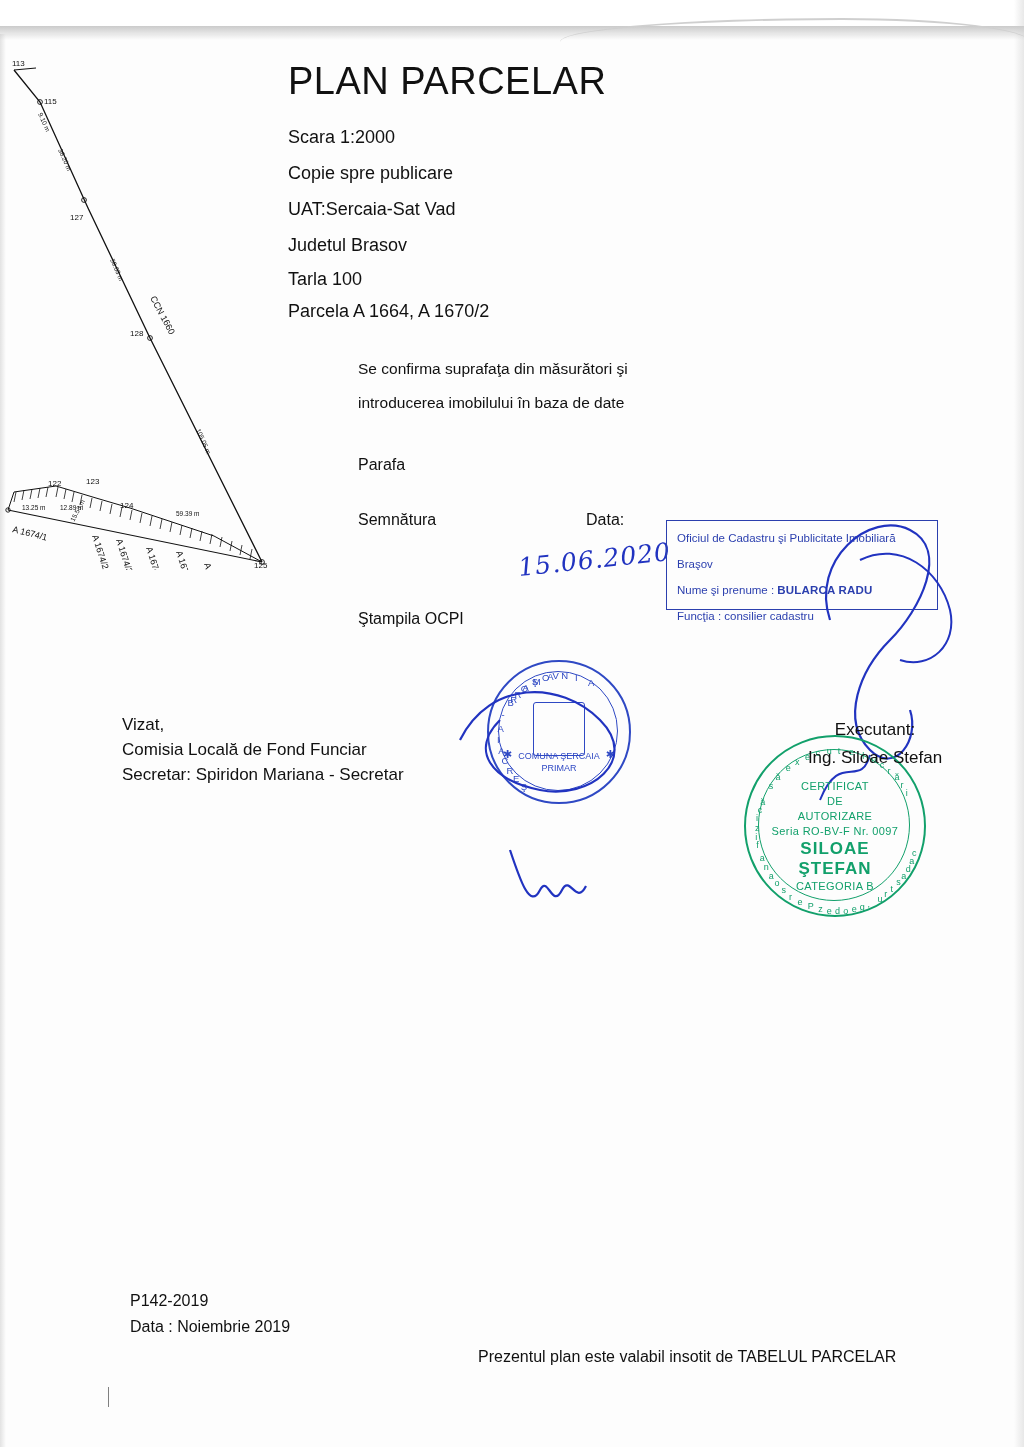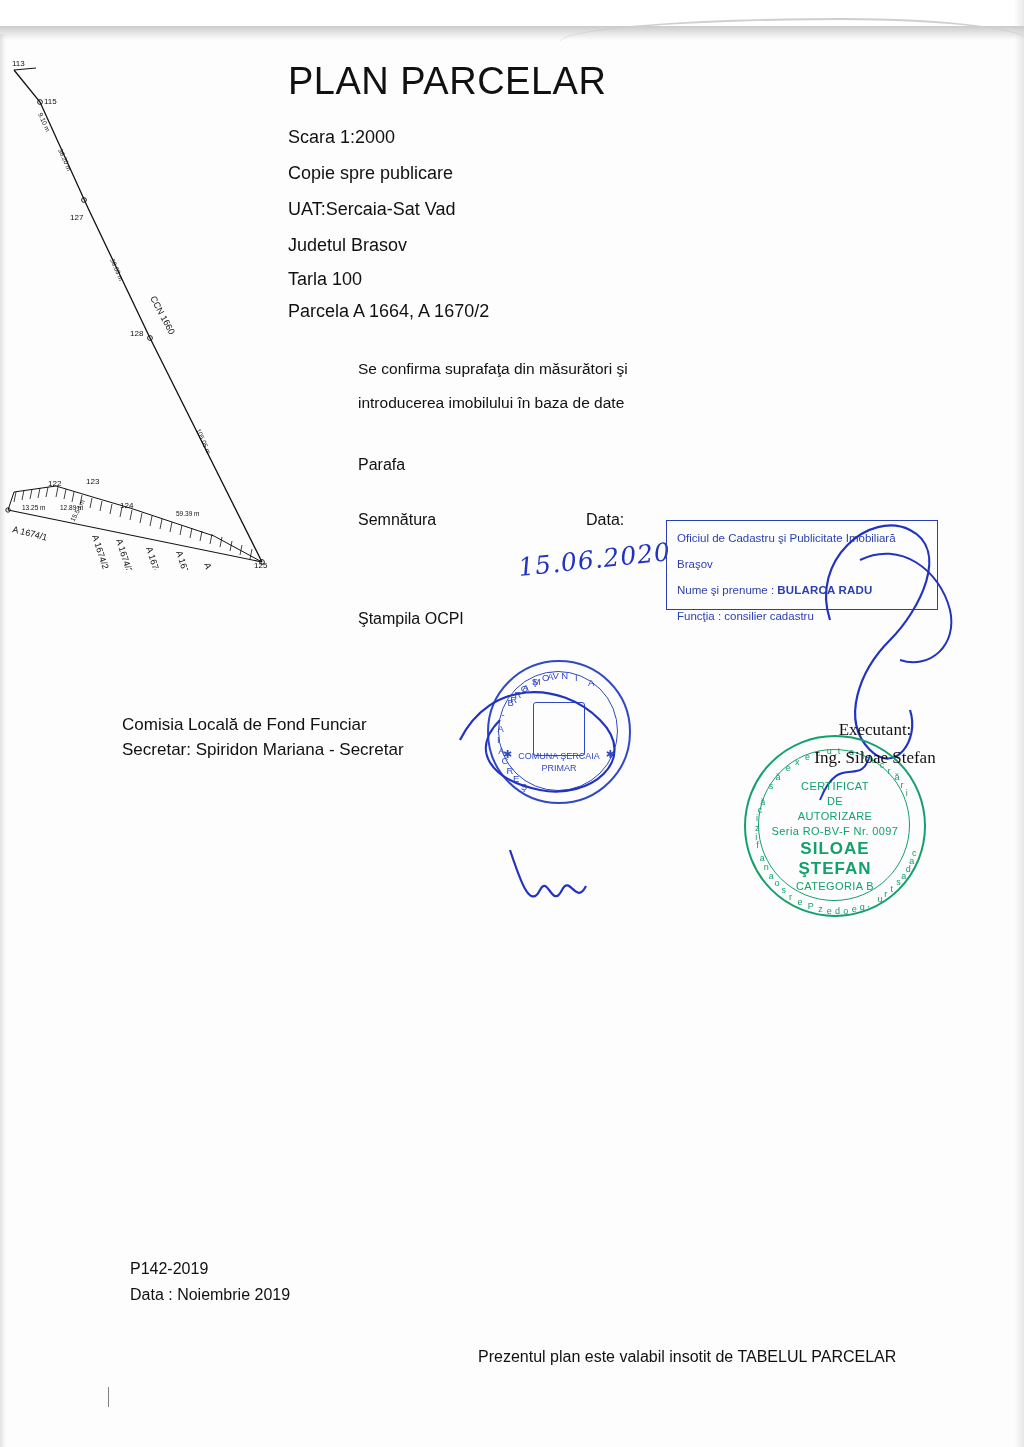--- a/index.html
+++ b/index.html
@@ -115,27 +115,26 @@
   
   .executant {
     position: absolute;
     top: 716px;
     left: 760px;
     width: 230px;
     text-align: center;
     font-size: 17px;
     line-height: 28px;
     color: #111;
-    font-family: Liberation Serif, serif;
   }
 
   
   .footer-left {
     position: absolute;
-    top: 1256px;
+    top: 1288px;
     left: 130px;
     font-size: 16px;
     line-height: 26px;
     color: #111;
   }
   .footer-note {
     position: absolute;
     top: 1348px;
     left: 478px;
     font-size: 16px;
@@ -510,20 +509,21 @@
       <div>DE</div>
       <div>AUTORIZARE</div>
       <div>Seria RO-BV-F Nr. 0097</div>
       <div class="big">SILOAE</div>
       <div class="big">ŞTEFAN</div>
       <div>CATEGORIA B</div>
     </div>
   </div>
 
   <div class="vizat">
+    <div>Vizat,</div>
     <div>Comisia Locală de Fond Funciar</div>
     <div>Secretar: Spiridon Mariana - Secretar</div>
   </div>
 
   <div class="executant">
     <div>Executant:</div>
     <div>Ing. Siloae Stefan</div>
   </div>
 
   <div class="footer-left">

